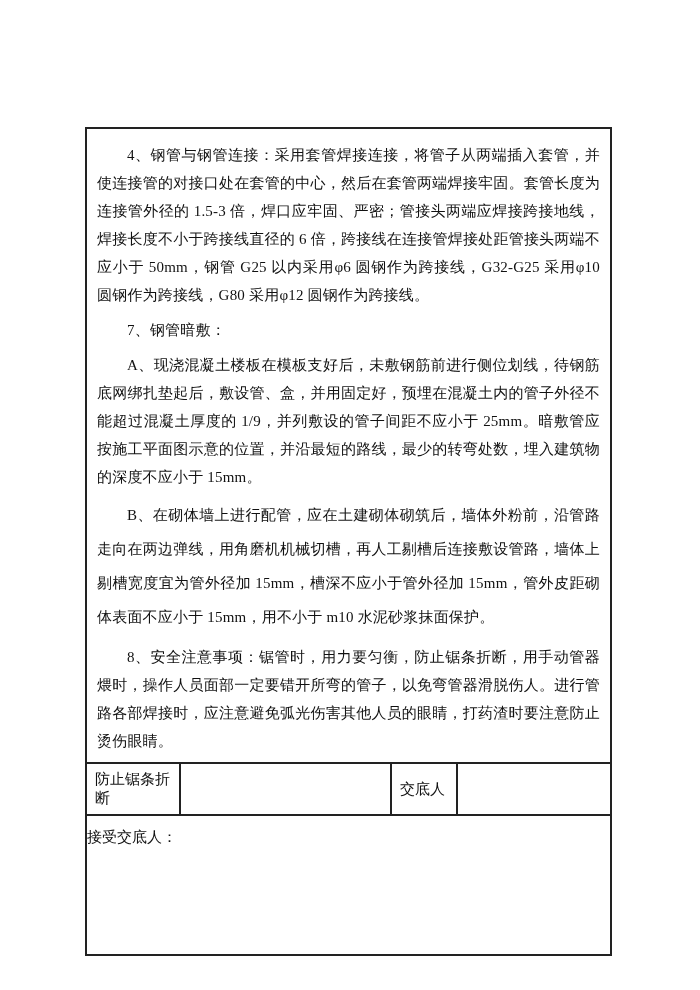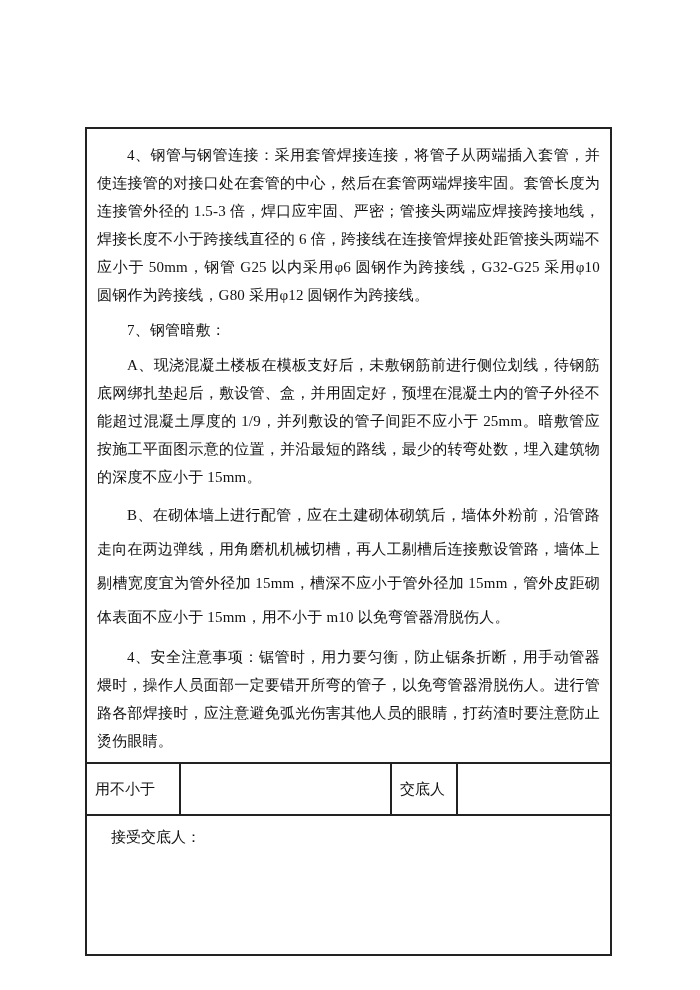--- a/index.html
+++ b/index.html
@@ -56,40 +56,40 @@
     padding-left: 8px;
   }
   .cell-tech-label { width: 92px; }
   .cell-tech-value { flex: 1; border-left: 2px solid #222222; }
   .cell-disc-label { width: 66px; border-left: 2px solid #222222; }
   .cell-disc-value { width: 154px; border-left: 2px solid #222222; }
   .recvrow {
     border-top: 2px solid #222222;
     height: 140px;
     box-sizing: border-box;
-    padding: 12px 24px;
+    padding: 12px 0;
     font-size: 15px;
   }
 </style>
 </head>
 <body>
 
 <div class="sheet">
   <div class="outer">
 
     <div class="content">
       <p>4、钢管与钢管连接：采用套管焊接连接，将管子从两端插入套管，并使连接管的对接口处在套管的中心，然后在套管两端焊接牢固。套管长度为连接管外径的 1.5-3 倍，焊口应牢固、严密；管接头两端应焊接跨接地线，焊接长度不小于跨接线直径的 6 倍，跨接线在连接管焊接处距管接头两端不应小于 50mm，钢管 G25 以内采用φ6 圆钢作为跨接线，G32-G25 采用φ10 圆钢作为跨接线，G80 采用φ12 圆钢作为跨接线。</p>
       <p>7、钢管暗敷：</p>
       <p>A、现浇混凝土楼板在模板支好后，未敷钢筋前进行侧位划线，待钢筋底网绑扎垫起后，敷设管、盒，并用固定好，预埋在混凝土内的管子外径不能超过混凝土厚度的 1/9，并列敷设的管子间距不应小于 25mm。暗敷管应按施工平面图示意的位置，并沿最短的路线，最少的转弯处数，埋入建筑物的深度不应小于 15mm。</p>
-      <p class="loose">B、在砌体墙上进行配管，应在土建砌体砌筑后，墙体外粉前，沿管路走向在两边弹线，用角磨机机械切槽，再人工剔槽后连接敷设管路，墙体上剔槽宽度宜为管外径加 15mm，槽深不应小于管外径加 15mm，管外皮距砌体表面不应小于 15mm，用不小于 m10 以免弯管器滑脱伤人。</p>
-      <p>4、安全注意事项：锯管时，用力要匀衡，防止锯条折断，用手动管器煨时，操作人员面部一定要错开所弯的管子，以免弯管器滑脱伤人。进行管路各部焊接时，应注意避免弧光伤害其他人员的眼睛，打药渣时要注意防止烫伤眼睛。</p>
+      <p class="loose">B、在砌体墙上进行配管，应在土建砌体砌筑后，墙体外粉前，沿管路走向在两边弹线，用角磨机机械切槽，再人工剔槽后连接敷设管路，墙体上剔槽宽度宜为管外径加 15mm，槽深不应小于管外径加 15mm，管外皮距砌体表面不应小于 15mm，用不小于 m10 水泥砂浆抹面保护。</p>
+      <p>8、安全注意事项：锯管时，用力要匀衡，防止锯条折断，用手动管器煨时，操作人员面部一定要错开所弯的管子，以免弯管器滑脱伤人。进行管路各部焊接时，应注意避免弧光伤害其他人员的眼睛，打药渣时要注意防止烫伤眼睛。</p>
     </div>
 
     <div class="sigrow">
-      <div class="cell cell-tech-label">用不小于</div>
+      <div class="cell cell-tech-label">防止锯条折断</div>
       <div class="cell cell-tech-value"></div>
       <div class="cell cell-disc-label">交底人</div>
       <div class="cell cell-disc-value"></div>
     </div>
 
     <div class="recvrow">
       <span>接受交底人：</span>
     </div>
 
   </div>

